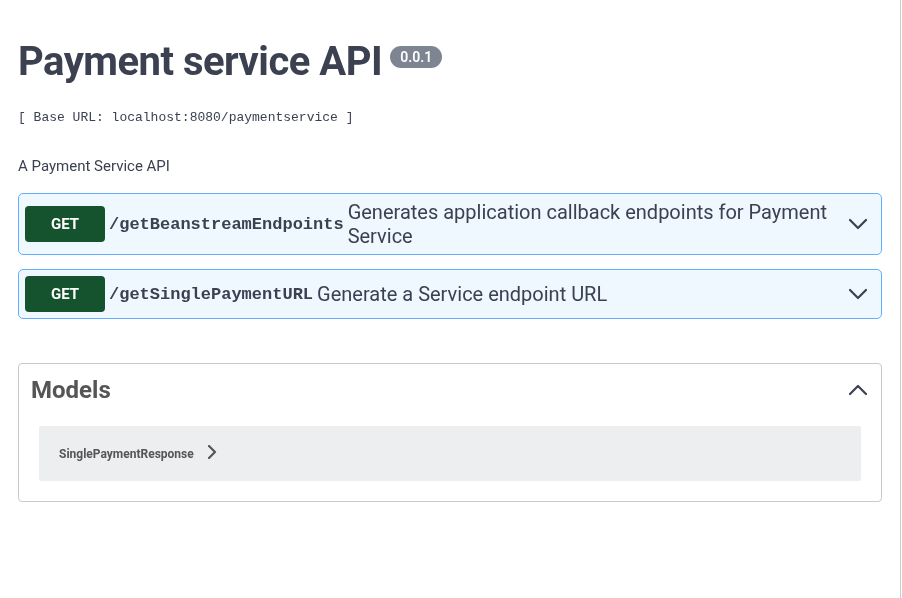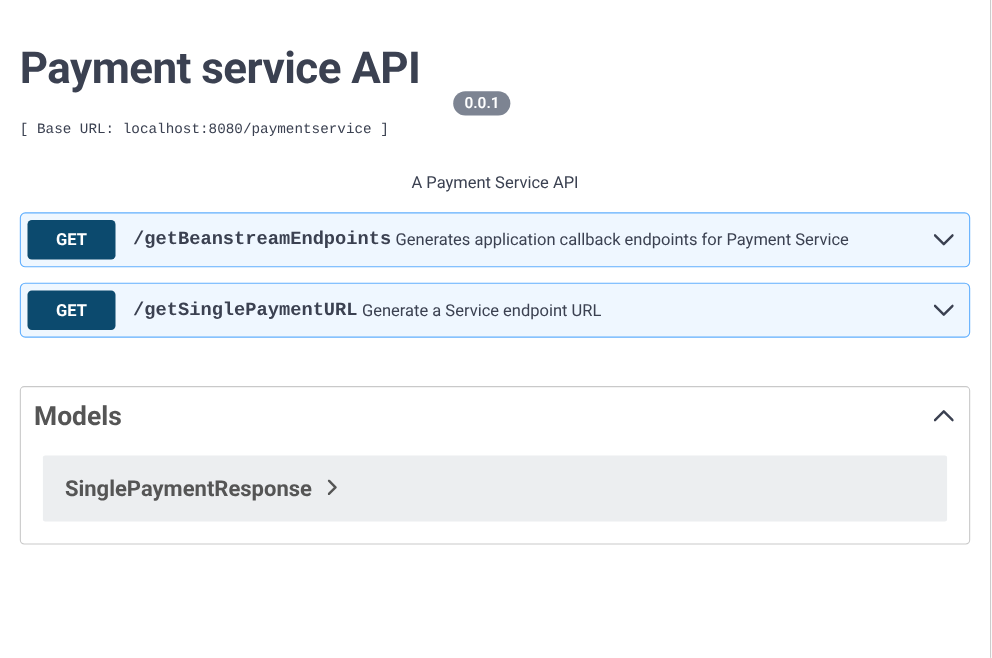--- a/index.html
+++ b/index.html
@@ -23,52 +23,50 @@
     top: 0;
     bottom: 0;
     width: 1px;
     background: #ccc;
   }
   .content {
     padding: 38px 20px 0 18px;
   }
   .header-line {
     display: flex;
-    align-items: flex-end;
-    gap: 22px;
+    align-items: flex-start;
   }
   .title {
     font-size: 40px;
     font-weight: 700;
     color: #3b4151;
     letter-spacing: -0.5px;
   }
   .version-badge {
     display: inline-block;
     background: #7d8492;
     color: #fff;
     font-size: 14px;
     font-weight: 600;
     padding: 3px 10px;
     border-radius: 20px;
     margin-left: 8px;
     position: relative;
-    top: 20px;
+    top: 8px;
   }
   .base-url {
     font-family: "Courier New", monospace;
     font-size: 13px;
     color: #3b4151;
     margin-top: 25px;
   }
   .description {
     font-size: 15px;
     color: #3b4151;
     margin-top: 32px;
-    text-align: center;
   }
   .section-header {
     display: flex;
     justify-content: space-between;
     align-items: center;
     padding: 0 8px;
     margin-top: 70px;
     cursor: pointer;
   }
   .section-title {
@@ -91,39 +89,39 @@
     border: 1px solid #61affe;
     background: #eff7ff;
     border-radius: 5px;
     margin-bottom: 14px;
     display: flex;
     align-items: center;
     padding: 6px 14px 6px 6px;
     cursor: pointer;
   }
   .method-badge {
-    background: #0c4a6e;
+    background: #14532d;
     color: #fff;
     font-size: 15px;
     font-weight: 700;
     padding: 9px 0;
     width: 80px;
     text-align: center;
     border-radius: 4px;
-    margin-right: 16px;
+    margin-right: 4px;
   }
   .op-path {
     font-family: "Courier New", monospace;
     font-size: 17px;
     font-weight: 600;
     color: #3b4151;
     margin-right: 4px;
   }
   .op-desc {
-    font-size: 15px;
+    font-size: 20px;
     color: #3b4151;
     flex: 1;
   }
   .op-chevron {
     margin-left: auto;
   }
   .models-box {
     border: 1px solid #c9c9c9;
     border-radius: 4px;
     margin-top: 44px;
@@ -143,21 +141,21 @@
   .model-item {
     background: #eceef0;
     margin: 10px 20px 20px 20px;
     padding: 18px 20px;
     display: flex;
     align-items: center;
     cursor: pointer;
     border-radius: 2px;
   }
   .model-name {
-    font-size: 20px;
+    font-size: 12px;
     font-weight: 700;
     color: #555;
     margin-right: 14px;
   }
 </style>
 </head>
 <body>
 
 <div class="page">
   <div class="border-right"></div>

